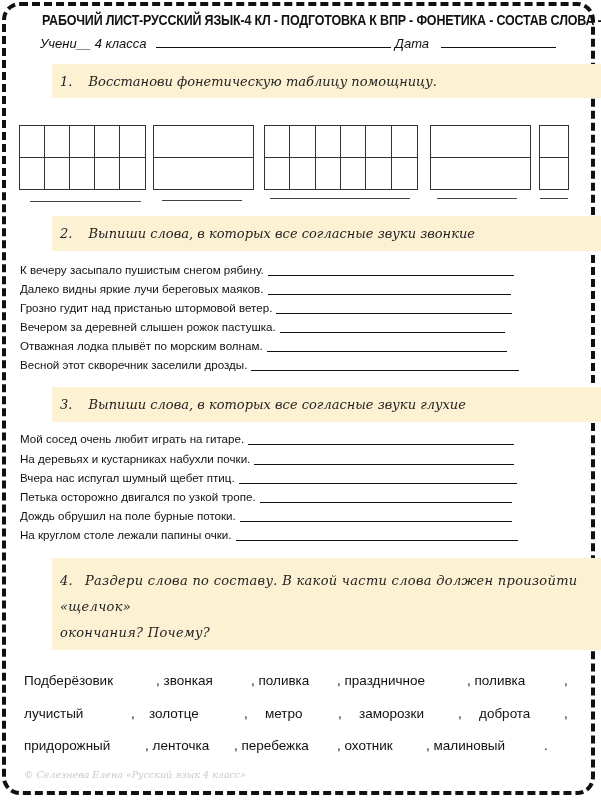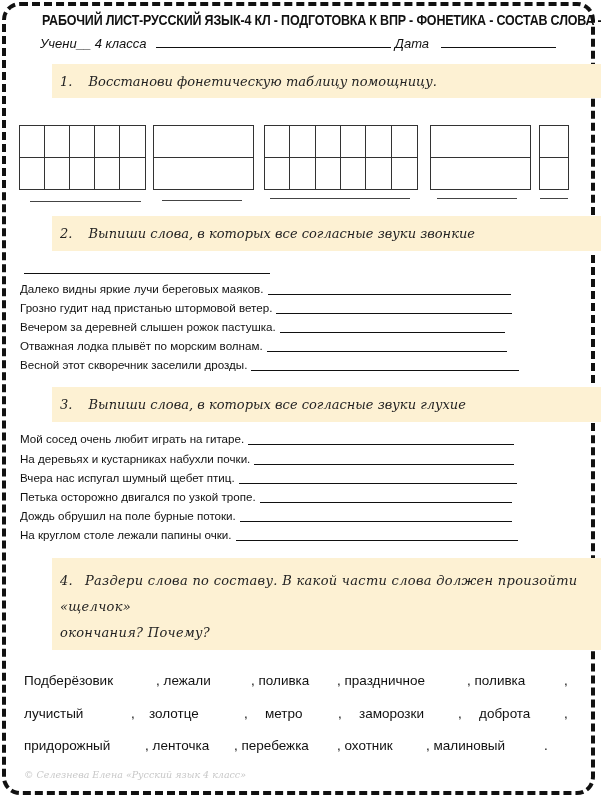--- a/index.html
+++ b/index.html
@@ -82,20 +82,21 @@
 <div class="uline" style="left:270px; top:198px; width:140px;"></div>
 <div class="uline" style="left:437px; top:198px; width:80px;"></div>
 <div class="uline" style="left:540px; top:198px; width:28px;"></div>
 
 <div class="band" style="top:216px; height:35px; padding:10px 0 0 8px;">
   <span class="num">2.</span>
   <span>Выпиши слова, в которых все согласные звуки звонкие</span>
 </div>
 
 <div class="sent" style="top:263px;">
+    <span>К вечеру засыпало пушистым снегом рябину.</span>
     <span class="blank" style="width:246px;"></span>
   </div>
 <div class="sent" style="top:282px;">
     <span>Далеко видны яркие лучи береговых маяков.</span>
     <span class="blank" style="width:243px;"></span>
   </div>
 <div class="sent" style="top:301px;">
     <span>Грозно гудит над пристанью штормовой ветер.</span>
     <span class="blank" style="width:236px;"></span>
   </div>
@@ -142,21 +143,21 @@
     <span class="blank" style="width:282px;"></span>
   </div>
 
 <div class="band" style="top:558px; height:92px; padding:10px 8px 0 8px; line-height:26px; letter-spacing:0.3px;">
   <div><span class="num">4.</span><span>Раздери слова по составу. В какой части слова должен произойти «щелчок»</span></div>
   <div>окончания? Почему?</div>
 </div>
 
 <div class="words" style="top:673px;">
   <span style="left:0">Подберёзовик</span>
-  <span style="left:132px">, лежали</span>
+  <span style="left:132px">, звонкая</span>
   <span style="left:227px">, поливка</span>
   <span style="left:313px">, праздничное</span>
   <span style="left:443px">, поливка</span>
   <span style="left:540px">,</span>
 </div>
 <div class="words" style="top:706px;">
   <span style="left:0">лучистый</span>
   <span style="left:107px">,</span>
   <span style="left:125px">золотце</span>
   <span style="left:220px">,</span>

